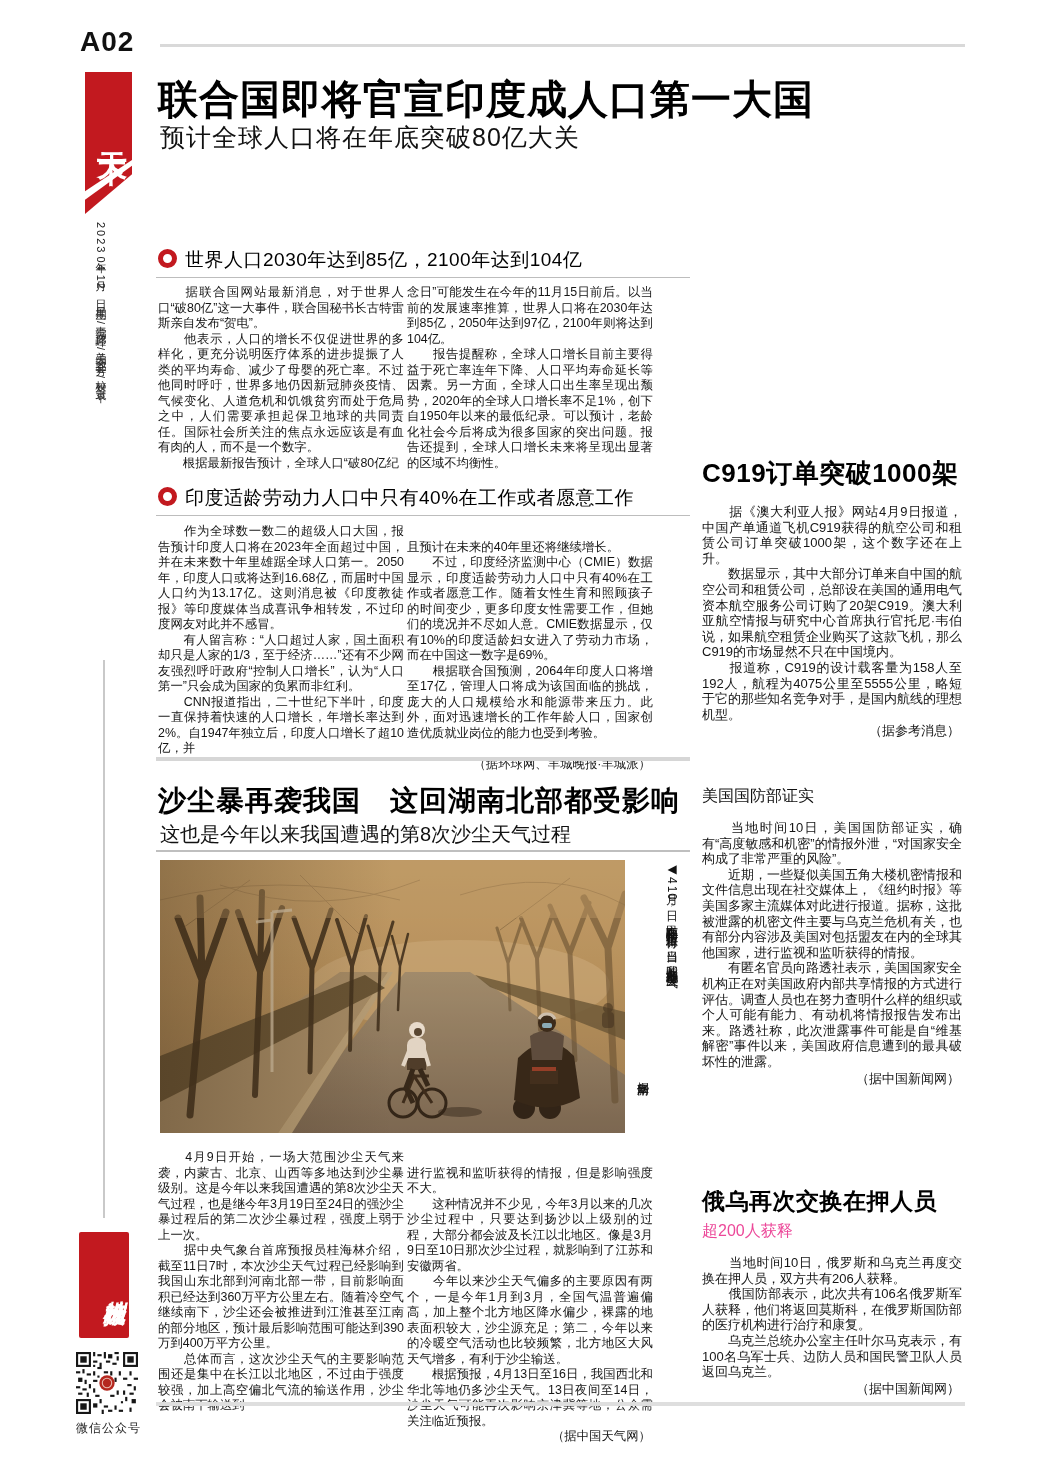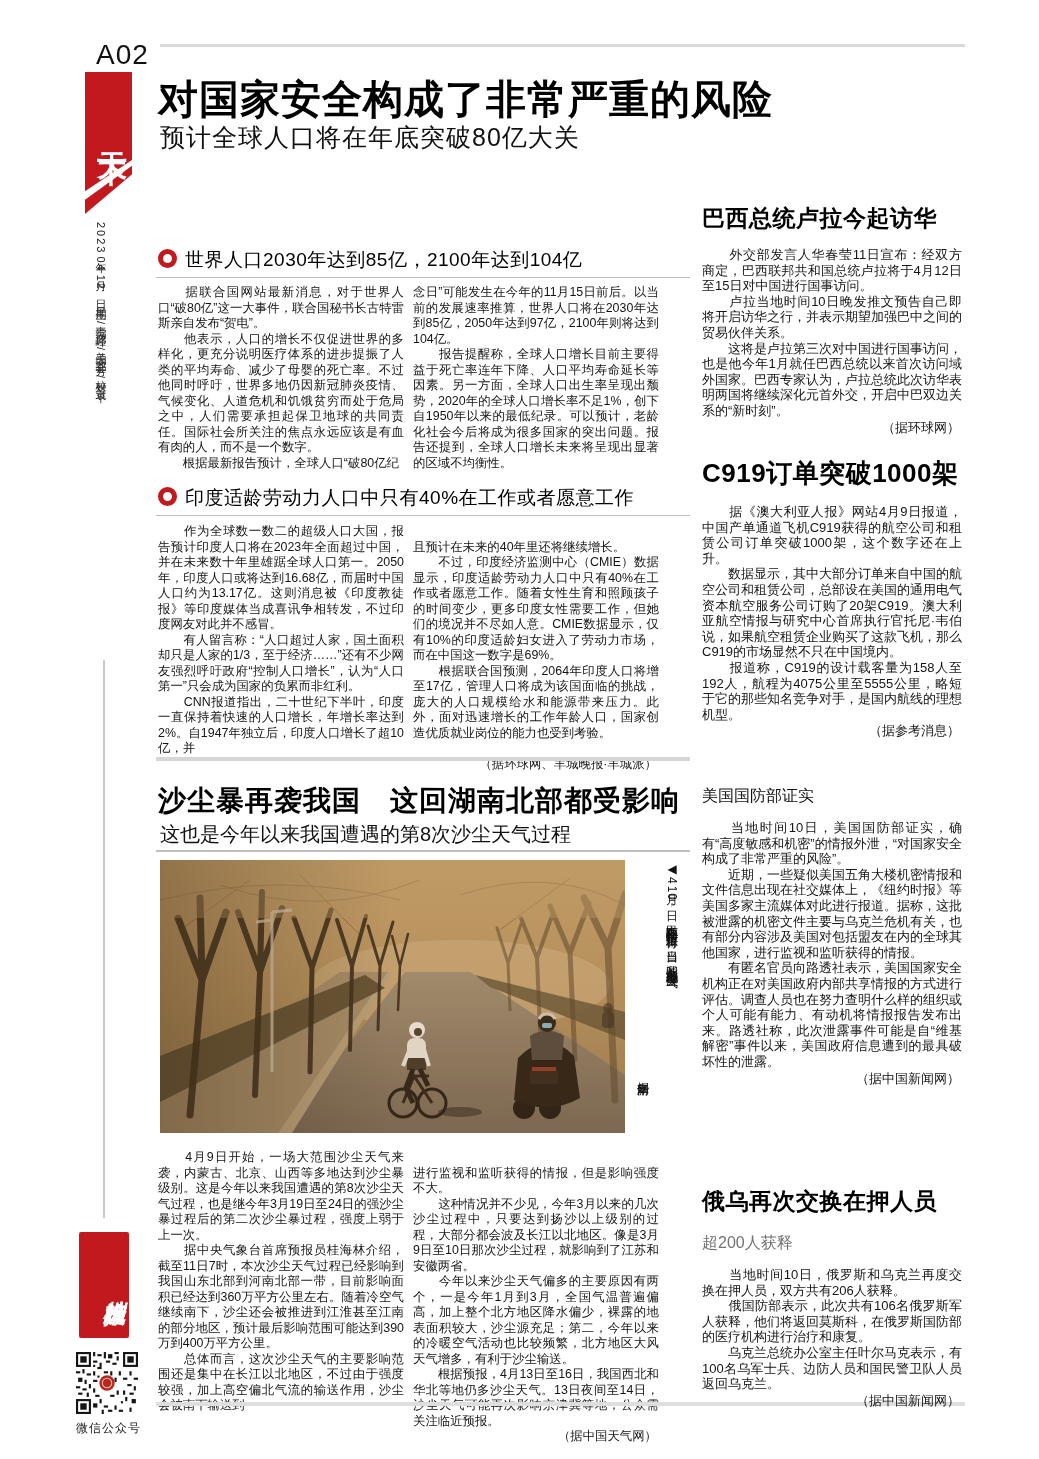--- a/index.html
+++ b/index.html
@@ -3,21 +3,21 @@
 <meta charset="utf-8">
 <style>
   html,body{margin:0;padding:0;background:#ffffff;}
   body{font-family:"Liberation Sans",sans-serif;color:#111;}
   #page{position:relative;width:1039px;height:1459px;background:#fff;overflow:hidden;}
 
   .abs{position:absolute;}
   .rule{background:#d9d9d9;}
 
   
-  .page-num{left:96px;top:26px;font-size:28px;font-weight:normal;letter-spacing:1px;margin-top:13px;}
+  .page-num{left:80px;top:26px;font-size:28px;font-weight:bold;letter-spacing:1px;}
   .ribbon{left:85px;top:72px;width:47px;height:142px;}
   .ribbon .main{position:absolute;inset:0;background:#c2191f;
     clip-path:polygon(0 0,100% 0,100% 62%,0 84%);}
   .ribbon .tail{position:absolute;inset:0;background:#c2191f;
     clip-path:polygon(0 90%,100% 66%,100% 72%,0 100%);}
   .ribbon-text{position:absolute;left:0;top:8px;width:100%;text-align:center;
     writing-mode:vertical-rl;text-orientation:upright;color:#fff;
     font-family:"Liberation Serif",serif;font-weight:bold;font-size:30px;letter-spacing:6px;height:110px;margin:0 auto;}
   .edition{left:93px;top:222px;height:440px;writing-mode:vertical-rl;
     font-size:11px;letter-spacing:2px;color:#222;}
@@ -33,21 +33,21 @@
   .top-rule{left:160px;top:44px;width:805px;height:3px;}
   .headline{left:158px;top:72px;width:690px;font-size:40px;font-weight:bold;letter-spacing:1px;color:#000;}
   .subheadline{left:160px;top:121px;font-size:25px;color:#111;letter-spacing:1px;text-align:center;}
   .intro{left:170px;top:177px;width:424px;font-family:"Liberation Serif",serif;
     font-size:13.5px;line-height:17.5px;text-align:justify;white-space:pre-line;color:#222;}
 
   
   .bullet{width:9px;height:9px;border:5px solid #c2191f;border-radius:50%;background:#fff;}
   .sec-header{font-size:19px;color:#000;letter-spacing:0.5px;}
   .thin-rule{height:1px;background:#bdbdbd;}
-  .cols{display:flex;gap:9px;width:509px;}
+  .cols{display:flex;gap:3px;width:509px;}
   .col{width:246px;font-size:12.4px;line-height:15.5px;text-align:justify;white-space:pre-line;color:#141414;}
   .col.c2{width:246px;}
   .source{text-align:right;font-size:12.4px;line-height:15.5px;color:#141414;padding-right:2px;}
   .pull-up{margin-top:-15.5px;}
 
   .s1-bullet{left:158px;top:249px;}
   .s1-header{left:185px;top:247px;}
   .s1-rule{left:156px;top:277px;width:534px;}
   .s1-cols{left:158px;top:285px;}
   .s2-bullet{left:158px;top:487px;}
@@ -66,21 +66,21 @@
     font-size:12px;line-height:24px;letter-spacing:1px;color:#111;}
   .photo-credit{left:634px;top:1072px;writing-mode:vertical-rl;font-size:12px;letter-spacing:1px;color:#111;}
   .dust-cols{left:158px;top:1150px;}
   .bottom-rule{left:156px;top:1402px;width:809px;height:4px;background:#dedede;}
 
   
   .sb{left:702px;width:260px;}
   .sb-title{font-size:23px;font-weight:bold;color:#000;letter-spacing:0.5px;}
   .sb-title.big{font-size:26px;}
   .sb-kicker{font-size:16px;color:#111;margin-bottom:11px;}
-  .sb-sub{font-size:16px;color:#737373;margin-top:16px;}
+  .sb-sub{font-size:16px;color:#ec4899;margin-top:4px;}
   .sb-body{margin-top:13px;font-size:13px;line-height:15.6px;text-align:justify;white-space:pre-line;color:#141414;}
   .sb-source{text-align:right;font-size:13px;line-height:15.6px;margin-top:1px;padding-right:2px;color:#141414;}
   .pre{white-space:pre-line;}
   .a1{top:203px;} .a2{top:456px;} .a3{top:786px;} .a4{top:1186px;}
   .a3 .sb-title{line-height:27px;}
 </style>
 </head>
 <body>
 
 <div id="page">
@@ -166,21 +166,21 @@
           <rect x="16" y="20" width="2" height="1"></rect>
           <rect x="19" y="18" width="1" height="2"></rect>
       </g>
       <circle cx="14.5" cy="14.5" r="3.6" fill="#b5281f"></circle>
       <circle cx="14.5" cy="14.5" r="2.2" fill="none" stroke="#e8b9ae" stroke-width="0.5"></circle>
     </svg>
   </div>
   <div class="abs qr-label">微信公众号</div>
 
   <div class="abs rule top-rule"></div>
-  <div class="abs headline">对国家安全构成了非常严重的风险</div>
+  <div class="abs headline">联合国即将官宣印度成人口第一大国</div>
   <div class="abs subheadline">预计全球人口将在年底突破80亿大关</div>
 
   <div class="abs bullet s1-bullet"></div>
   <div class="abs sec-header s1-header">世界人口2030年达到85亿，2100年达到104亿</div>
   <div class="abs thin-rule s1-rule"></div>
   <div class="abs cols s1-cols">
     <div class="col">　　据联合国网站最新消息，对于世界人口“破80亿”这一大事件，联合国秘书长古特雷斯亲自发布“贺电”。
 　　他表示，人口的增长不仅促进世界的多样化，更充分说明医疗体系的进步提振了人类的平均寿命、减少了母婴的死亡率。不过他同时呼吁，世界多地仍因新冠肺炎疫情、气候变化、人道危机和饥饿贫穷而处于危局之中，人们需要承担起保卫地球的共同责任。国际社会所关注的焦点永远应该是有血有肉的人，而不是一个数字。
 　　根据最新报告预计，全球人口“破80亿纪</div>
     <div class="col c2">念日”可能发生在今年的11月15日前后。以当前的发展速率推算，世界人口将在2030年达到85亿，2050年达到97亿，2100年则将达到104亿。
@@ -296,27 +296,20 @@
       <div>进行监视和监听获得的情报，但是影响强度不大。
 　　这种情况并不少见，今年3月以来的几次沙尘过程中，只要达到扬沙以上级别的过程，大部分都会波及长江以北地区。像是3月9日至10日那次沙尘过程，就影响到了江苏和安徽两省。
 　　今年以来沙尘天气偏多的主要原因有两个，一是今年1月到3月，全国气温普遍偏高，加上整个北方地区降水偏少，裸露的地表面积较大，沙尘源充足；第二，今年以来的冷暖空气活动也比较频繁，北方地区大风天气增多，有利于沙尘输送。
 　　根据预报，4月13日至16日，我国西北和华北等地仍多沙尘天气。13日夜间至14日，沙尘天气可能再次影响京津冀等地，公众需关注临近预报。</div>
       <div class="source pull-up">（据中国天气网）</div>
     </div>
   </div>
 
   <div class="abs bottom-rule"></div>
 
-  <div class="abs sb a1">
-    <div class="sb-title">巴西总统卢拉今起访华</div>
-    <div class="sb-body">　　外交部发言人华春莹11日宣布：经双方商定，巴西联邦共和国总统卢拉将于4月12日至15日对中国进行国事访问。
-　　卢拉当地时间10日晚发推文预告自己即将开启访华之行，并表示期望加强巴中之间的贸易伙伴关系。
-　　这将是卢拉第三次对中国进行国事访问，也是他今年1月就任巴西总统以来首次访问域外国家。巴西专家认为，卢拉总统此次访华表明两国将继续深化元首外交，开启中巴双边关系的“新时刻”。</div>
-    <div class="sb-source">（据环球网）</div>
-  </div>
 
   <div class="abs sb a2">
     <div class="sb-title big">C919订单突破1000架</div>
     <div class="sb-body">　　据《澳大利亚人报》网站4月9日报道，中国产单通道飞机C919获得的航空公司和租赁公司订单突破1000架，这个数字还在上升。
 　　数据显示，其中大部分订单来自中国的航空公司和租赁公司，总部设在美国的通用电气资本航空服务公司订购了20架C919。澳大利亚航空情报与研究中心首席执行官托尼·韦伯说，如果航空租赁企业购买了这款飞机，那么C919的市场显然不只在中国境内。
 　　报道称，C919的设计载客量为158人至192人，航程为4075公里至5555公里，略短于它的那些知名竞争对手，是国内航线的理想机型。</div>
     <div class="sb-source">（据参考消息）</div>
   </div>
 
   <div class="abs sb a3">

